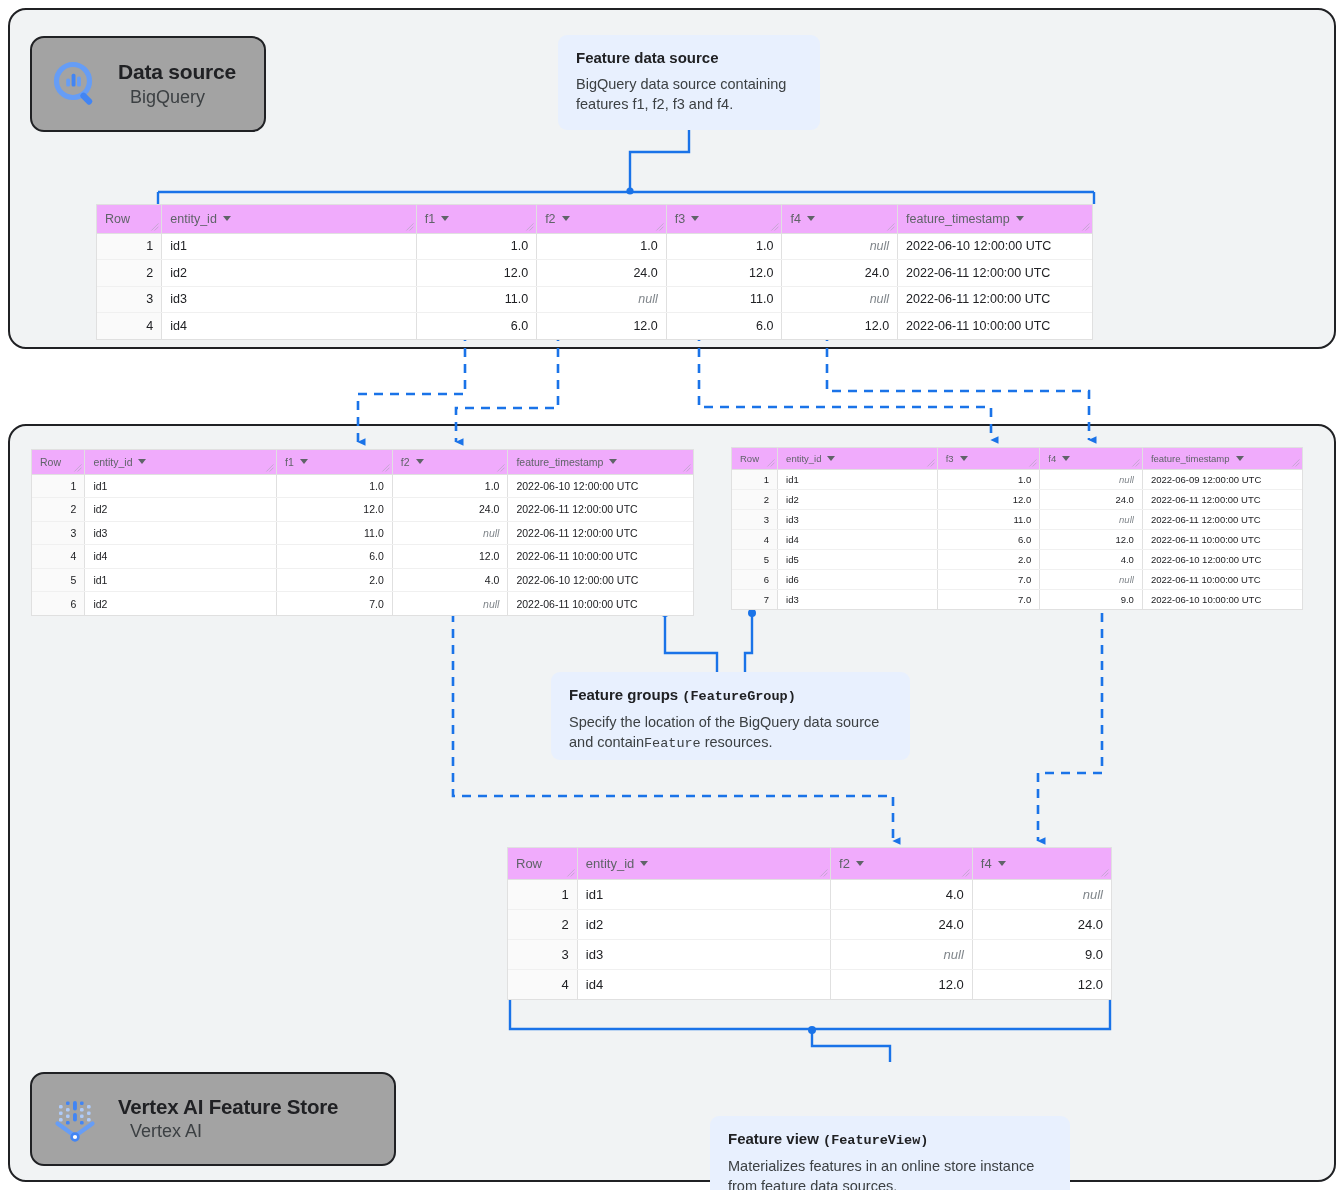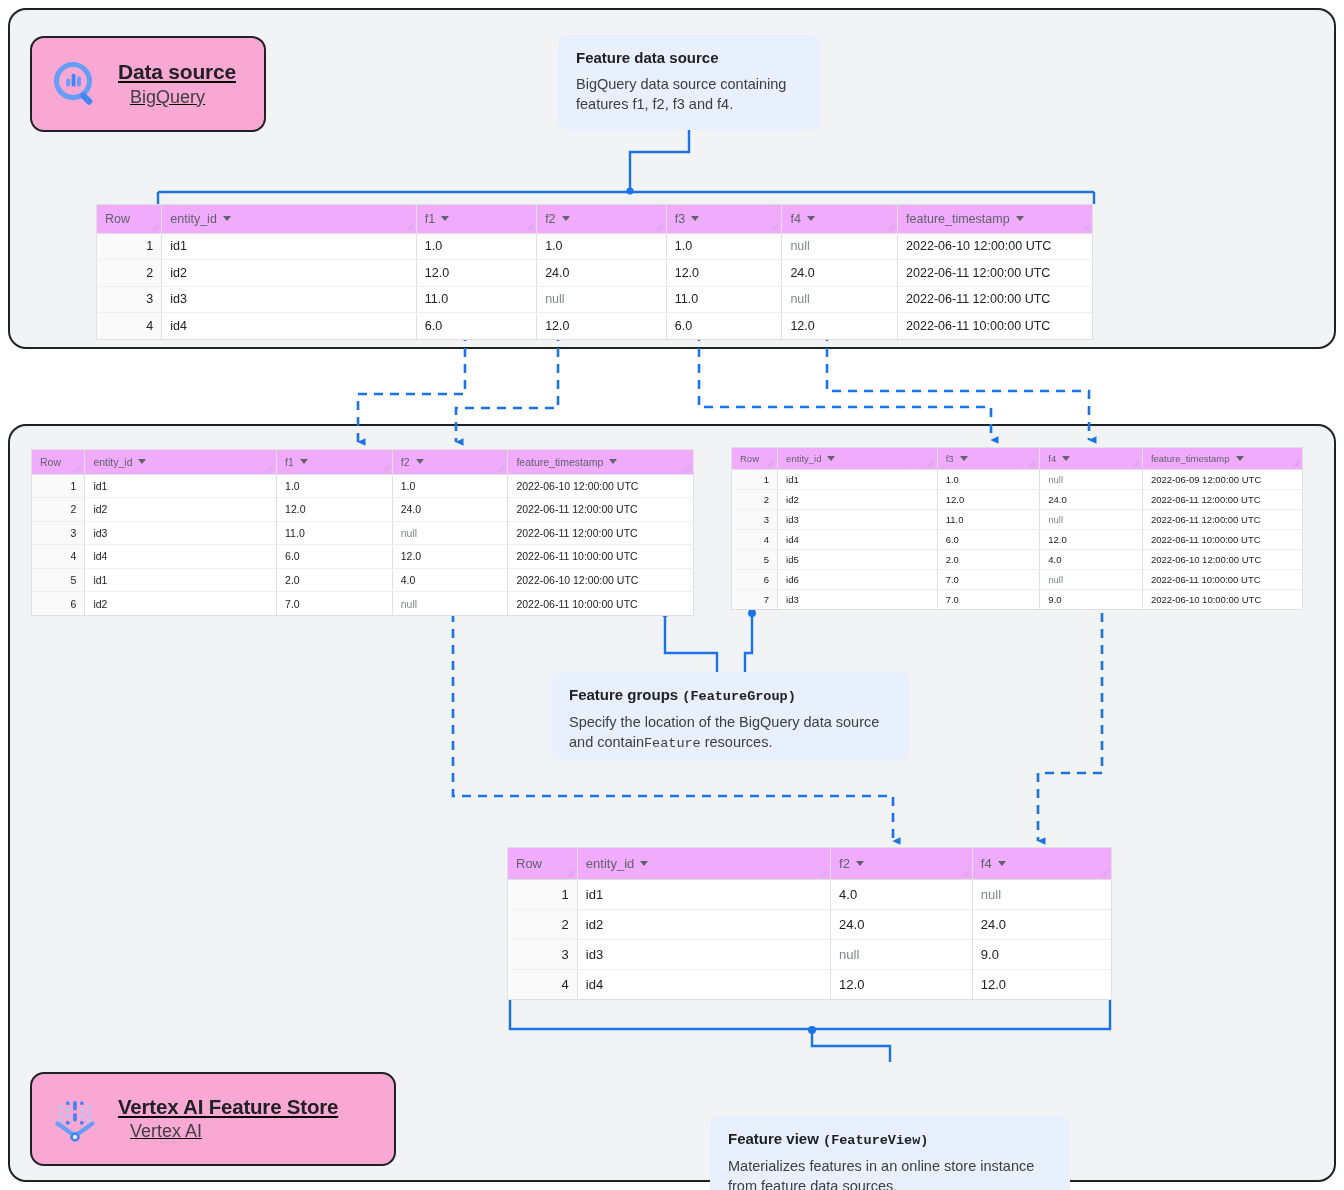--- a/index.html
+++ b/index.html
@@ -20,28 +20,27 @@
     border:2px solid #202124;
     border-radius:18px;
     box-sizing:border-box;
   }
   #panel-datasource{left:8px;top:8px;width:1328px;height:341px;}
   #panel-featurestore{left:8px;top:424px;width:1328px;height:758px;}
 
   
   .chip{
     position:absolute;
-    background:#f9a8d4;
+    background:#a3a3a3;
     border:2.5px solid #202124;
     border-radius:14px;
     box-sizing:border-box;
     display:flex;align-items:center;
     padding:0 18px;
     gap:16px;
-    text-decoration:underline;
   }
   #chip-bigquery{left:30px;top:36px;width:236px;height:96px;}
   #chip-vertex{left:30px;top:1072px;width:366px;height:94px;}
   .chip-text{display:flex;flex-direction:column;justify-content:center;line-height:1.18;}
   .chip-title{font-size:21px;font-weight:bold;color:#202124;letter-spacing:-0.2px;}
   #chip-vertex .chip-title{font-size:20.5px;}
   .chip-sub{font-size:18px;color:#3c4043;margin-top:2px;margin-left:12px;}
   .chip-icon{width:52px;height:52px;flex:0 0 52px;}
 
   
@@ -99,24 +98,24 @@
   }
   .tbl td{
     border-right:1px solid #e0e0e0;
     border-bottom:1px solid #f0f0f0;
     padding:0 8px;
     box-sizing:border-box;
     white-space:nowrap;
     overflow:hidden;
   }
   .tbl td:last-child, .tbl th:last-child{border-right:none;}
-  .tbl .num{color:#202124;}
+  .tbl .num{text-align:right;color:#202124;}
   .tbl .rownum{text-align:right;color:#202124;background:#fafafa;}
   .tbl .txt{text-align:left;color:#202124;}
-  .tbl .nullv{color:#80868b;}
+  .tbl .nullv{text-align:right;color:#80868b;font-style:italic;}
   .tbl tbody tr:last-child td{border-bottom:none;}
 
   
   #tbl-source{left:96px;top:204px;width:997px;}
   #tbl-source th{height:28px;font-size:12.5px;}
   #tbl-source td{height:26.5px;font-size:12.5px;}
 
   #tbl-fg1{left:31px;top:449px;width:663px;}
   #tbl-fg1 th{height:24px;font-size:10.5px;}
   #tbl-fg1 td{height:23.5px;font-size:10.5px;}

